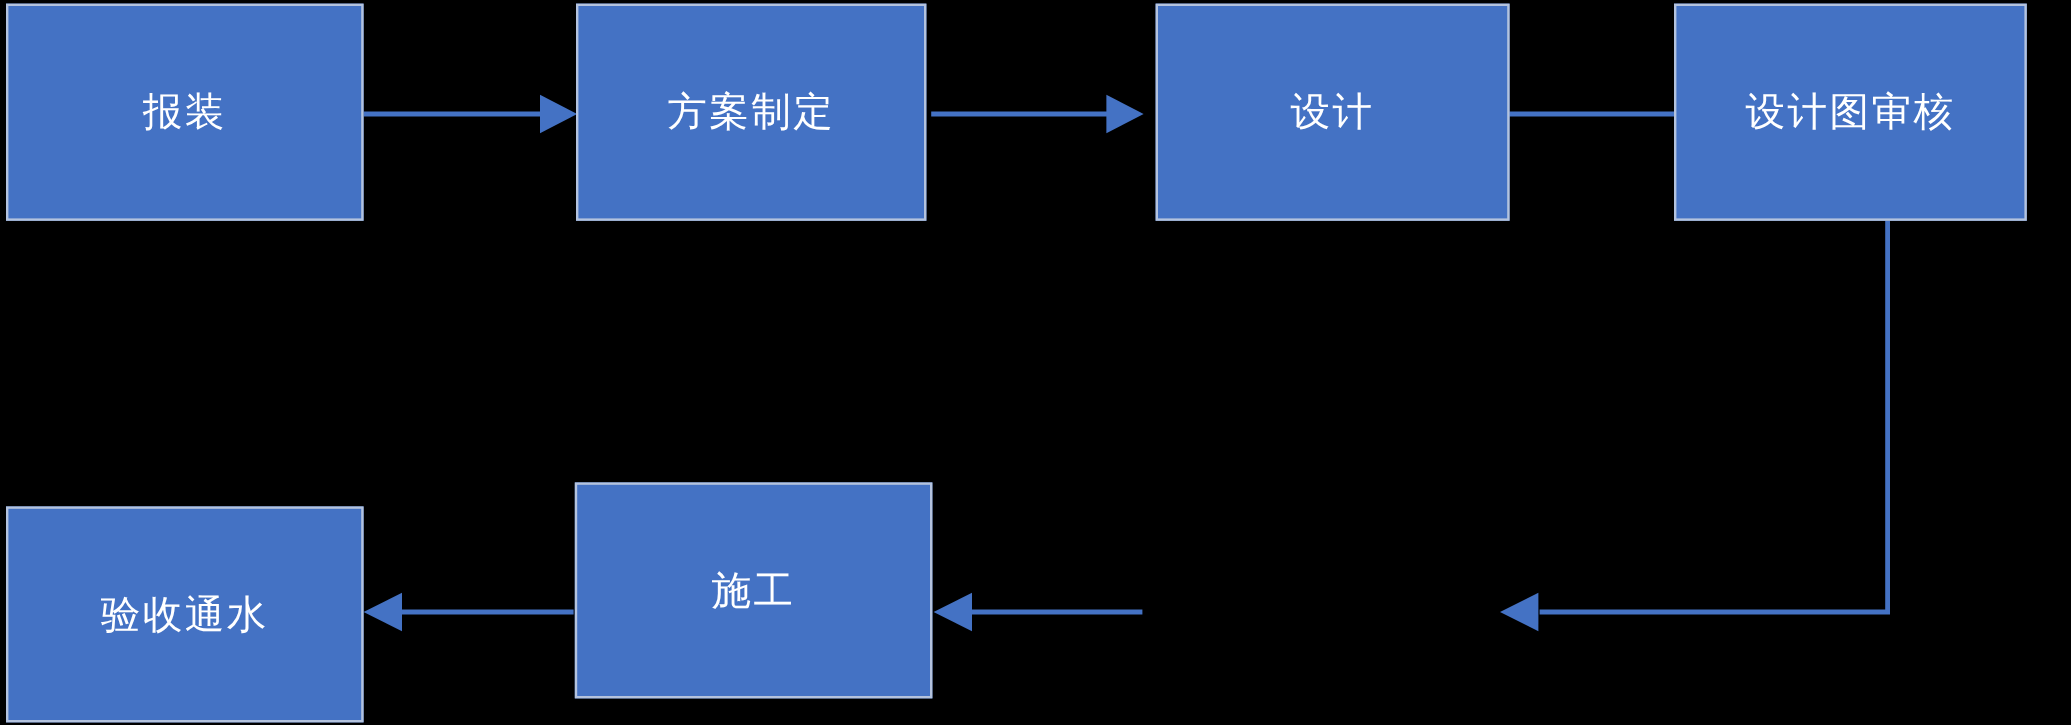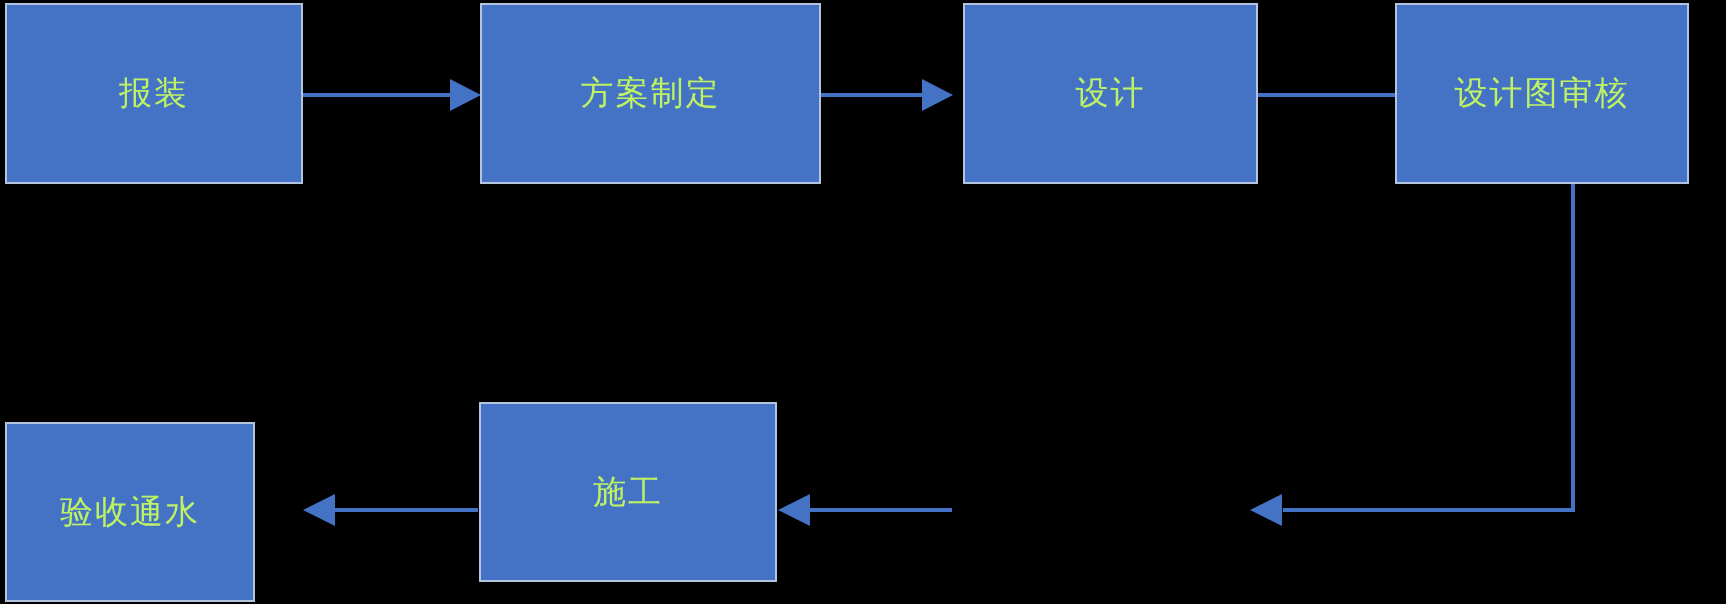--- a/index.html
+++ b/index.html
@@ -13,37 +13,37 @@
     height: 604px;
     background: #000000;
     overflow: hidden;
     font-family: "Liberation Sans", "DejaVu Sans", sans-serif;
   }
   .node {
     position: absolute;
     box-sizing: border-box;
     background: #4472C4;
     border: 2px solid #B4C3DE;
-    color: #bef264;
+    color: #ffffff;
     display: flex;
     align-items: center;
     justify-content: center;
     font-size: 33px;
     letter-spacing: 2px;
     white-space: nowrap;
   }
   
   .n1 { left: 5px;    top: 3px;   width: 298px; height: 181px; }
-  .n2 { left: 480px;  top: 3px;   width: 341px; height: 181px; align-items: center; }
+  .n2 { left: 480px;  top: 3px;   width: 292px; height: 181px; align-items: center; }
   .n3 { left: 963px;  top: 3px;   width: 295px; height: 181px; }
   .n4 { left: 1395px; top: 3px;   width: 294px; height: 181px; }
   
   .n5 { left: 953px;  top: 422px; width: 296px; height: 180px; }
   .n6 { left: 479px;  top: 402px; width: 298px; height: 180px; }
-  .n7 { left: 5px;    top: 422px; width: 250px; height: 180px; }
+  .n7 { left: 5px;    top: 422px; width: 298px; height: 180px; }
 
   #connectors {
     position: absolute;
     left: 0;
     top: 0;
     width: 1726px;
     height: 604px;
     pointer-events: none;
   }
 </style>

